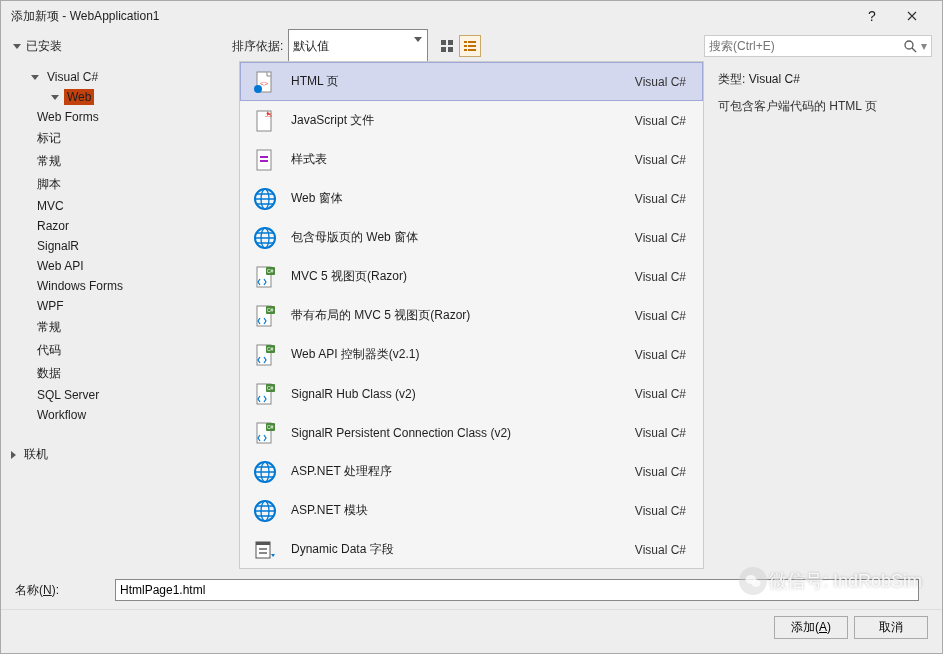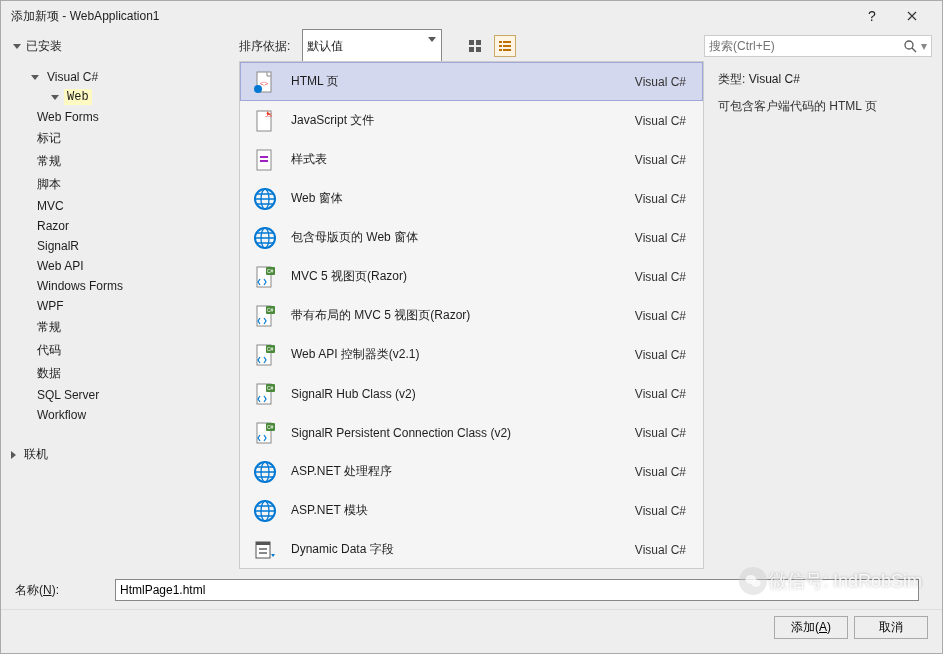--- a/index.html
+++ b/index.html
@@ -3,40 +3,40 @@
   <meta charset="utf-8">
   <style>
     * { margin: 0; padding: 0; box-sizing: border-box; font-family: "Microsoft YaHei", "Segoe UI", sans-serif; }
     body { background: #f0f0f0; width: 943px; height: 654px; border: 1px solid #aaa; display: flex; flex-direction: column; font-size: 12px; color: #1e1e1e; }
     
     .titlebar { height: 30px; display: flex; align-items: center; padding: 12px 10px; background: #eee; }
     .titlebar-title { flex: 1; font-size: 12px; }
     .titlebar-btn { width: 40px; height: 30px; display: flex; align-items: center; justify-content: center; cursor: pointer; }
     .titlebar-btn svg { width: 10px; height: 10px; }
     
-    .toolbar { height: 30px; display: flex; align-items: center; padding: 0 10px; gap: 8px; background: #eee; }
+    .toolbar { height: 30px; display: flex; align-items: center; padding: 0 10px; gap: 1px; background: #eee; }
     .toolbar-left { width: 220px; display: flex; align-items: center; padding-left: 2px; }
     .collapse-tri { display: inline-block; width: 0; height: 0; margin-right: 5px; }
     .tri-down { border-left: 4px solid transparent; border-right: 4px solid transparent; border-top: 5px solid #595959; }
     .tri-right { border-top: 4px solid transparent; border-bottom: 4px solid transparent; border-left: 5px solid #595959; }
     .sort-label { margin-right: 4px; }
     .sort-select { height: 21px; width: 140px; border: 1px solid #888; background: #fff; padding: 16px 4px; display: flex; align-items: center; position: relative; }
     .sort-select::after { content: ""; position: absolute; right: 5px; top: 7px; border-left: 4px solid transparent; border-right: 4px solid transparent; border-top: 5px solid #595959; }
     .view-btn { width: 22px; height: 22px; border: 1px solid transparent; display: flex; align-items: center; justify-content: center; cursor: pointer; }
     .view-btn.active { border: 1px solid #c9a968; background: #fdf4e3; }
     .toolbar-spacer { flex: 1; }
     .search-box { width: 228px; height: 22px; border: 1px solid #ccc; background: #fff; display: flex; align-items: center; padding: 0 4px; }
     .search-box input { border: none; outline: none; flex: 1; font-size: 12px; color: #888; }
     .search-icon { color: #595959; }
     
     .main { flex: 1; display: flex; background: #eee; overflow: hidden; }
     
     .sidebar { width: 238px; padding: 6px 10px; overflow-y: auto; }
     .tree-item { padding: 2px 0; cursor: pointer; display: flex; align-items: center; white-space: nowrap; }
-    .tree-item.selected .tree-label { background: #fef9c3; font-family: Liberation Mono, monospace; }
+    .tree-item.selected .tree-label { background: #c2410c; }
     .tree-label { padding: 1px 3px; }
     .tree-lvl0 { padding-left: 0; }
     .tree-lvl1 { padding-left: 20px; }
     .tree-lvl2 { padding-left: 40px; }
     .tree-lvl3 { padding-left: 60px; }
     .tree > .tree-item:not(:has(.collapse-tri)) { padding-left: 14px; }
     .tree-divider-space { height: 18px; }
     
     .template-panel { flex: 1; border: 1px solid #ccc; background: #f5f5f5; display: flex; flex-direction: column; overflow: hidden; position: relative; }
     .template-list { flex: 1; overflow-y: auto; background: #f5f5f5; }

